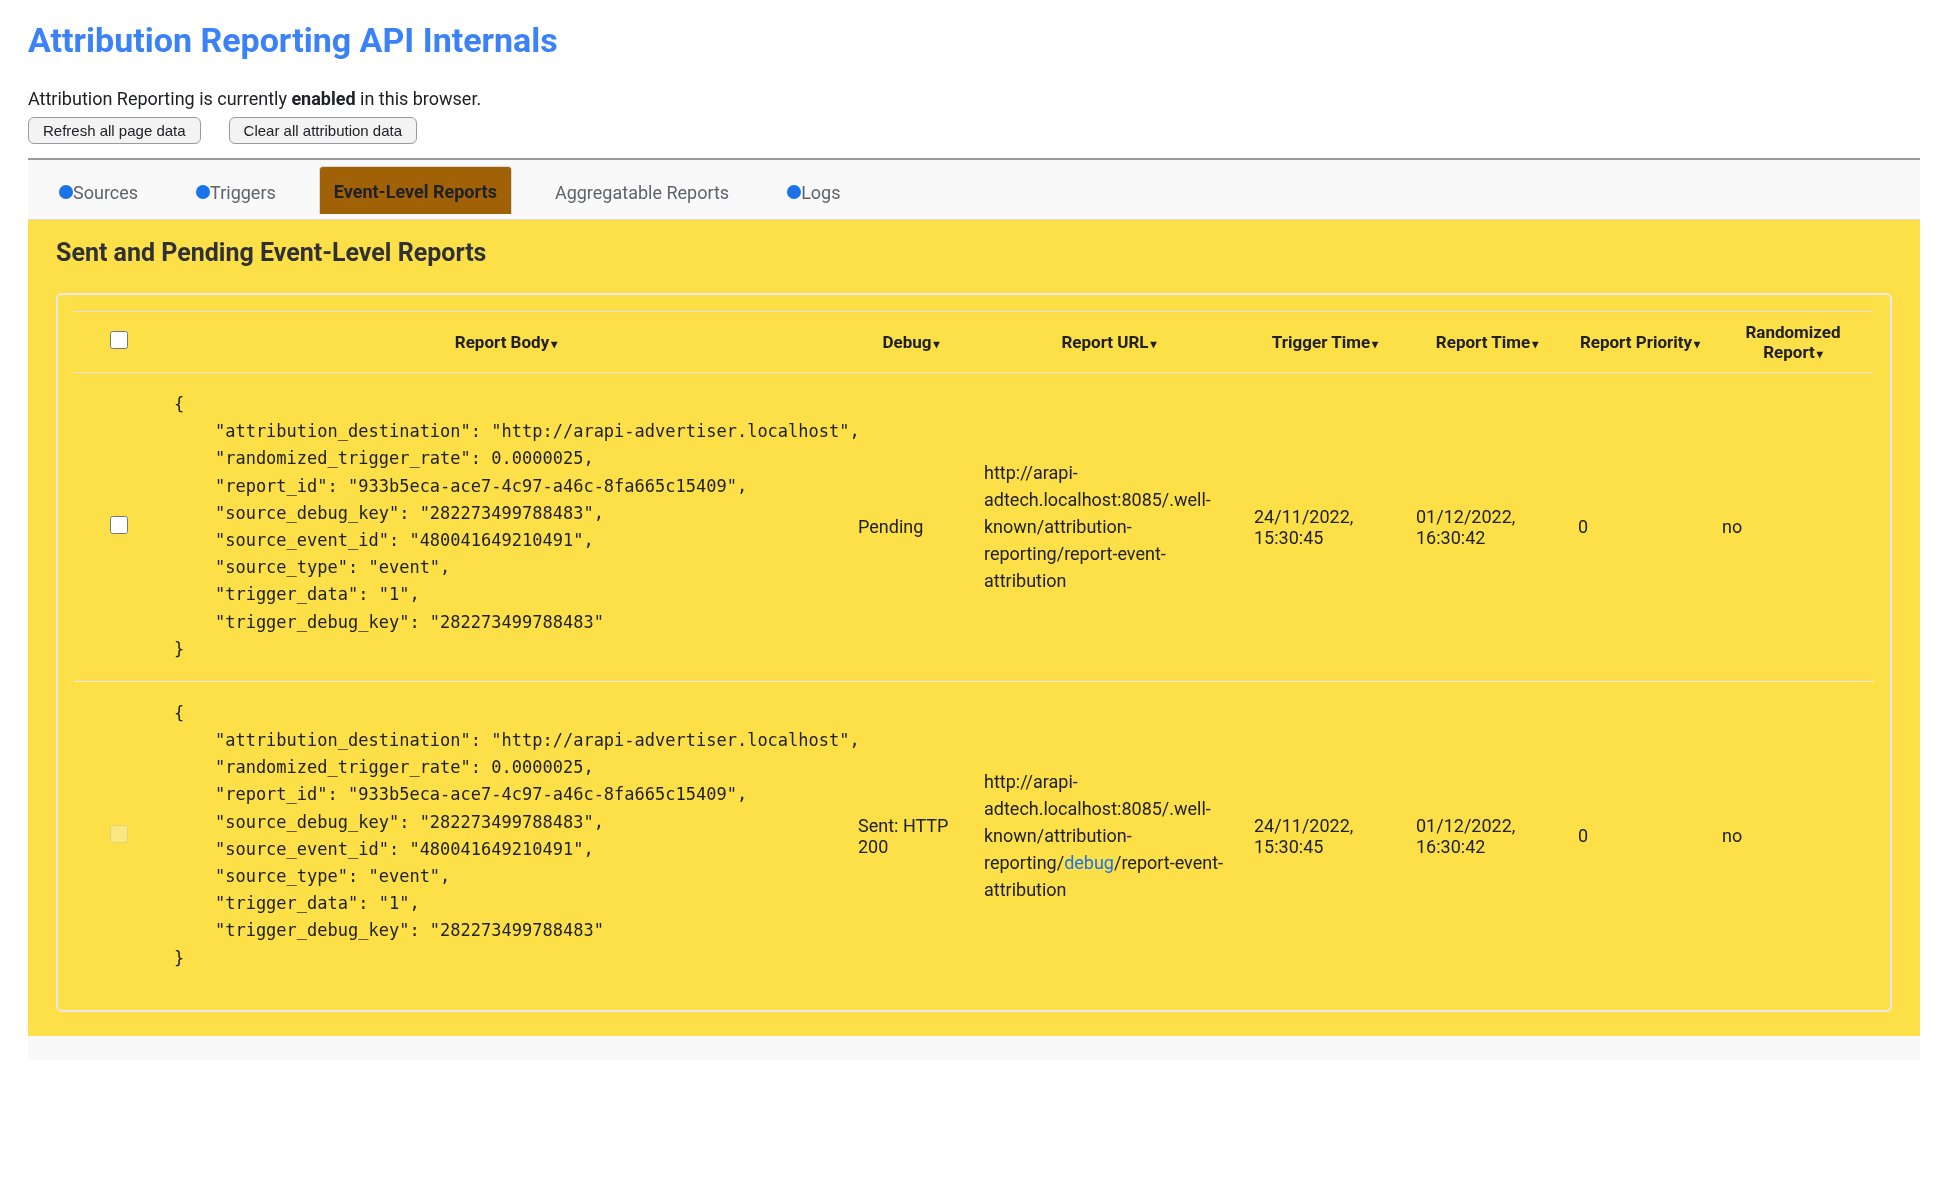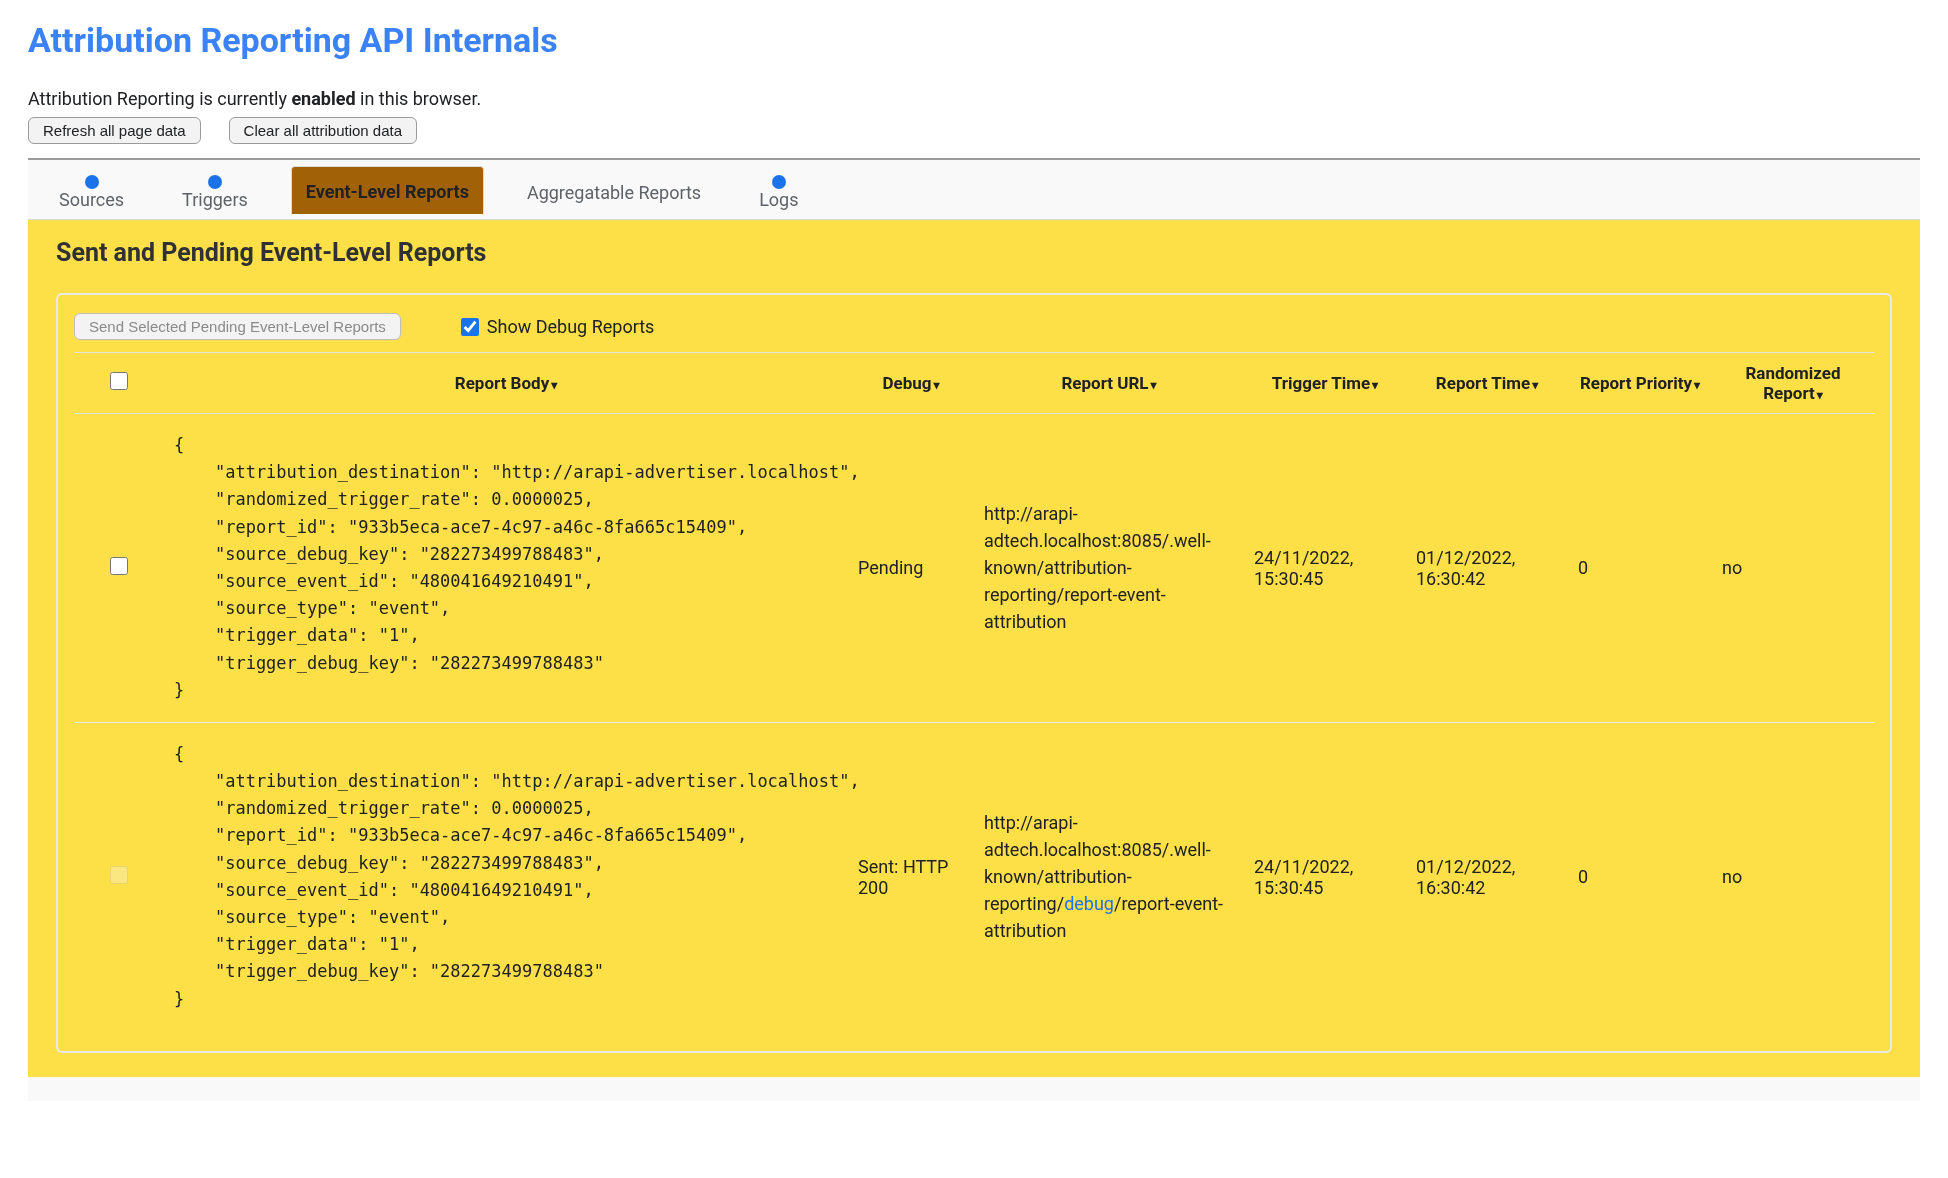--- a/index.html
+++ b/index.html
@@ -71,21 +71,20 @@
       align-items: center;
       gap: 0;
       font-size: 18px;
       color: #5f6368;
       padding: 14px 14px 12px 14px;
       cursor: pointer;
       border: 1px solid transparent;
       border-bottom: none;
       position: relative;
       top: 1px;
-      flex-direction: column;
     }
     .tab.active {
       background: #a16207;
       border: 1px solid #d9d9d9;
       border-bottom: 1px solid #fff;
       border-radius: 4px 4px 0 0;
       font-weight: 700;
       color: #202124;
     }
     .blue-dot {
@@ -230,27 +229,20 @@
     <div class="tab">
       <span class="blue-dot"></span>
       <span>Logs</span>
     </div>
   </div>
 
   <div class="content">
     <h2 class="section-title">Sent and Pending Event-Level Reports</h2>
 
     <div class="table-container">
-      <div class="table-toolbar">
-        <button class="plain-btn" disabled="">Send Selected Pending Event-Level Reports</button>
-        <label class="checkbox-label">
-          <input type="checkbox" class="blue" checked="" style="">
-          <span>Show Debug Reports</span>
-        </label>
-      </div>
 
       <table class="reports">
         <colgroup>
           <col class="col-check">
             <col class="col-body">
             <col class="col-status">
             <col class="col-url">
           <col class="col-ttime">
             <col class="col-rtime">
             <col class="col-prio">

